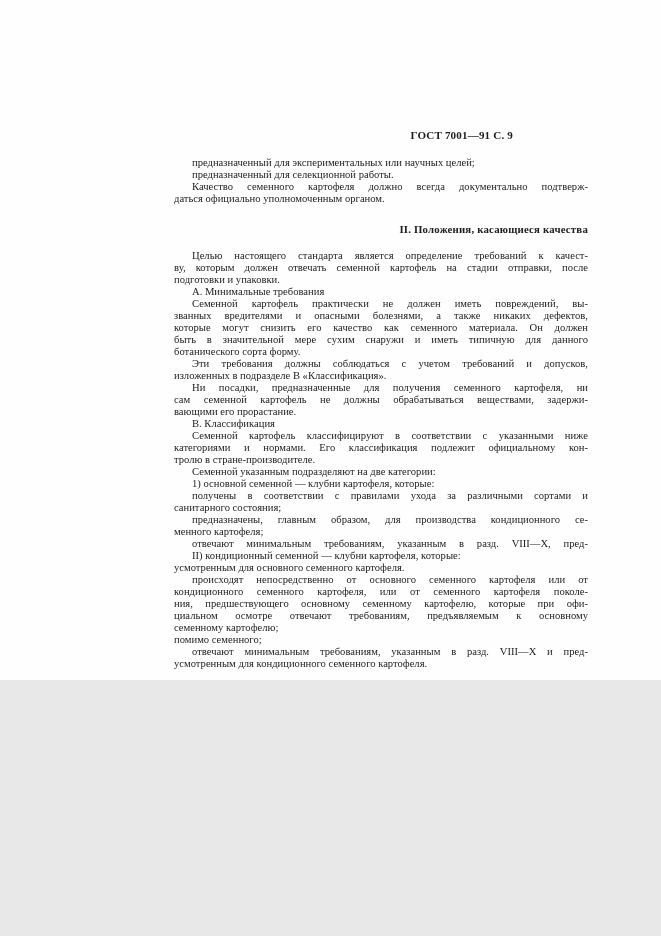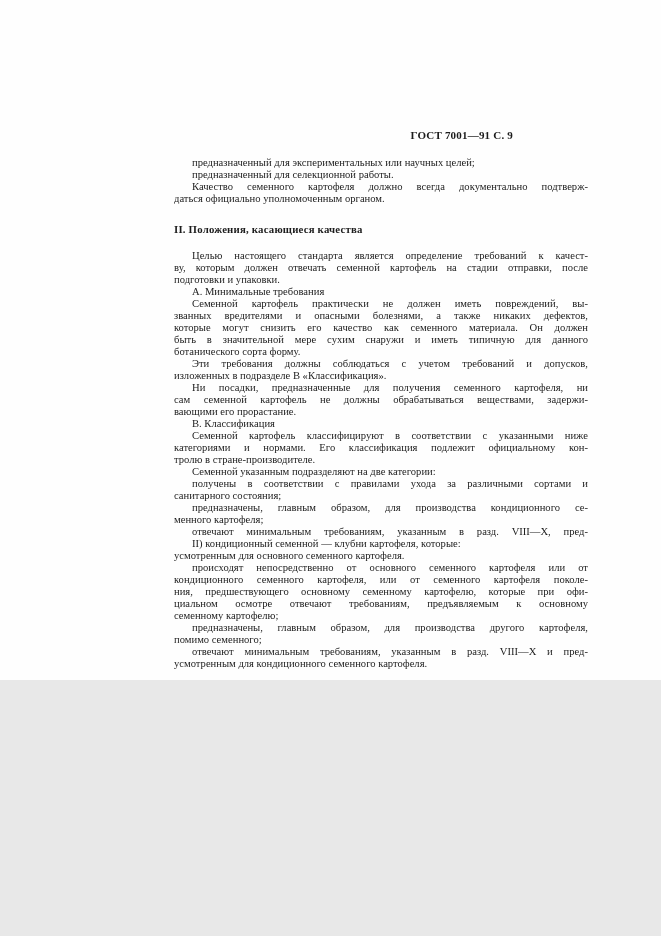--- a/index.html
+++ b/index.html
@@ -46,21 +46,21 @@
   .ln.in {
     padding-left: 18px;
   }
   
   .ln.in.fl {
     padding-left: 0;
     text-indent: 18px;
   }
   .section-heading {
     margin: 18px 0 15px 0;
-    text-align: left;
+    text-align: right;
     font-weight: bold;
     font-size: 10.8px;
     line-height: 12px;
     letter-spacing: 0.2px;
   }
 </style>
 </head>
 <body>
 
 <div class="page">
@@ -88,31 +88,31 @@
     <div class="ln in fl">Эти требования должны соблюдаться с учетом требований и допусков,</div>
     <div class="ln">изложенных в подразделе В «Классификация».</div>
     <div class="ln in fl">Ни посадки, предназначенные для получения семенного картофеля, ни</div>
     <div class="ln fl">сам семенной картофель не должны обрабатываться веществами, задержи-</div>
     <div class="ln">вающими его прорастание.</div>
     <div class="ln in">В. Классификация</div>
     <div class="ln in fl">Семенной картофель классифицируют в соответствии с указанными ниже</div>
     <div class="ln fl">категориями и нормами. Его классификация подлежит официальному кон-</div>
     <div class="ln">тролю в стране-производителе.</div>
     <div class="ln in">Семенной указанным подразделяют на две категории:</div>
+    <div class="ln in">1) основной семенной — клубни картофеля, которые:</div>
     <div class="ln in fl">получены в соответствии с правилами ухода за различными сортами и</div>
     <div class="ln">санитарного состояния;</div>
     <div class="ln in fl">предназначены, главным образом, для производства кондиционного се-</div>
     <div class="ln">менного картофеля;</div>
     <div class="ln in fl">отвечают минимальным требованиям, указанным в разд. VIII—X, пред-</div>
     <div class="ln in">II) кондиционный семенной — клубни картофеля, которые:</div>
     <div class="ln">усмотренным для основного семенного картофеля.</div>
     <div class="ln in fl">происходят непосредственно от основного семенного картофеля или от</div>
     <div class="ln fl">кондиционного семенного картофеля, или от семенного картофеля поколе-</div>
     <div class="ln fl">ния, предшествующего основному семенному картофелю, которые при офи-</div>
     <div class="ln fl">циальном осмотре отвечают требованиям, предъявляемым к основному</div>
     <div class="ln">семенному картофелю;</div>
-    <div class="ln in fl">предназначены, главным образом, для производства другого картофеля,</div>
     <div class="ln">помимо семенного;</div>
     <div class="ln in fl">отвечают минимальным требованиям, указанным в разд. VIII—X и пред-</div>
     <div class="ln">усмотренным для кондиционного семенного картофеля.</div>
 
   </div>
 </div>
 
 </body></html>

